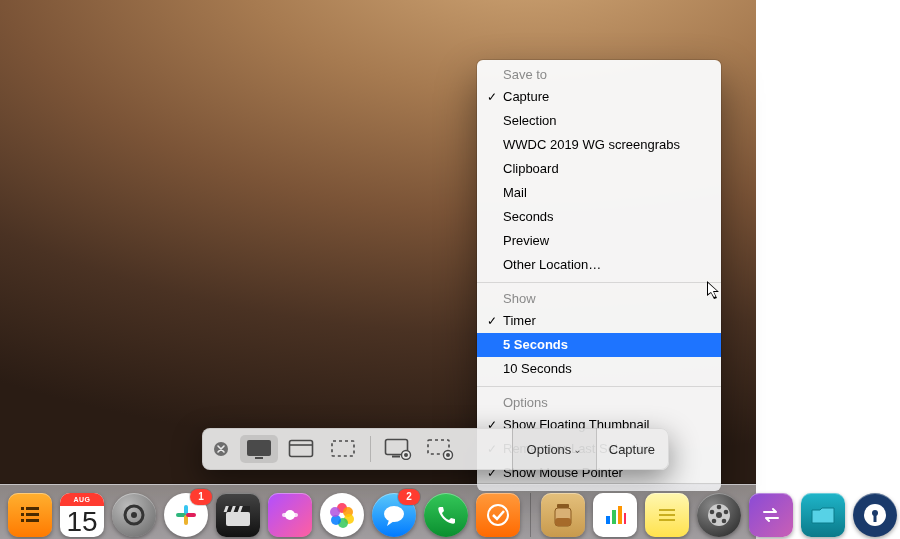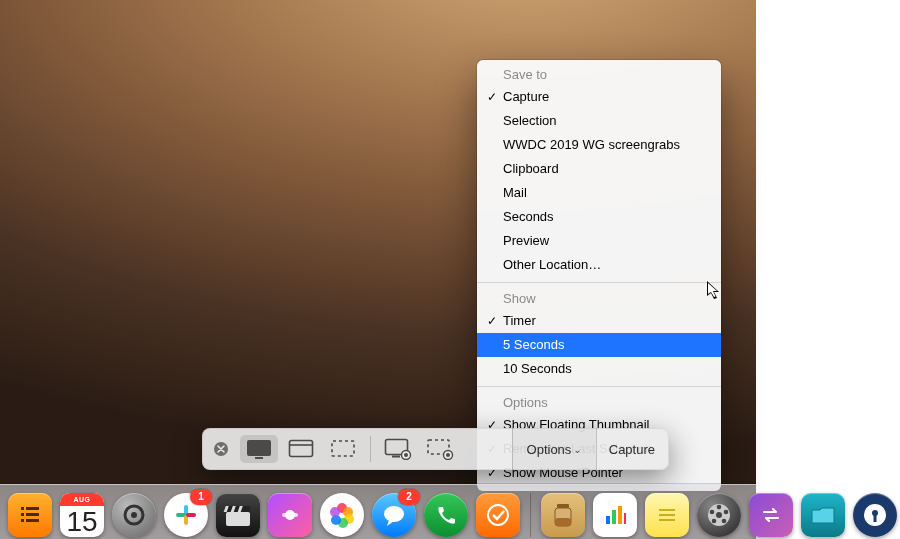--- a/index.html
+++ b/index.html
@@ -47,21 +47,21 @@
     border-radius:6px;
     box-shadow:0 18px 40px rgba(0,0,0,0.45), 0 0 0 1px rgba(0,0,0,0.12);
     padding:4px 0 6px 0;
   }
   .menu .section-title{
     padding:3px 12px 3px 26px;color:#8a8a8a;font-size:13px;
   }
   .menu .item{
     position:relative;padding:3px 12px 3px 26px;line-height:18px;white-space:nowrap;
   }
-  .menu .item.hl{background:#1e74ff;color:#fff;}
+  .menu .item.hl{background:#1e74ff;color:#fff;font-weight:bold;}
   .menu .item .check{
     position:absolute;left:8px;top:3px;width:14px;text-align:center;font-size:12px;
   }
   .menu .divider{height:1px;background:rgba(0,0,0,0.12);margin:5px 0;}
   .cursor{
     position:absolute;left:707px;top:281px;pointer-events:none;
   }
 
   
   .dock-shelf{

